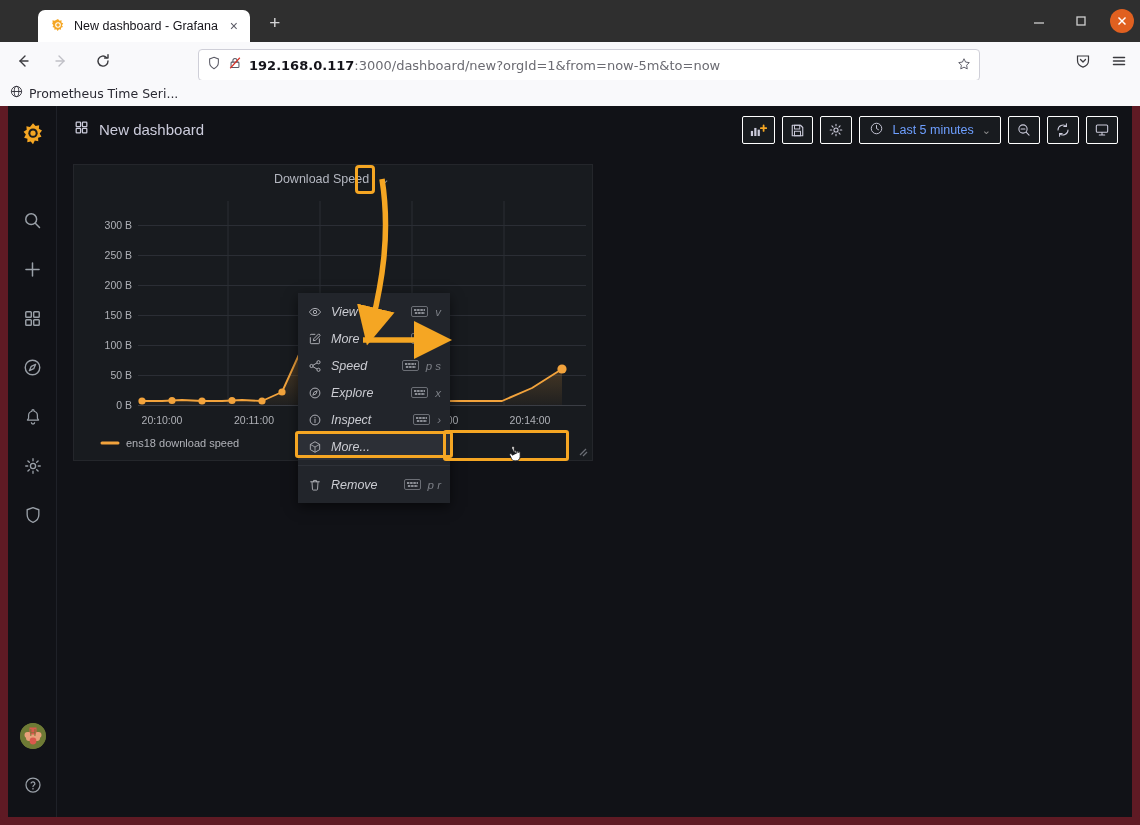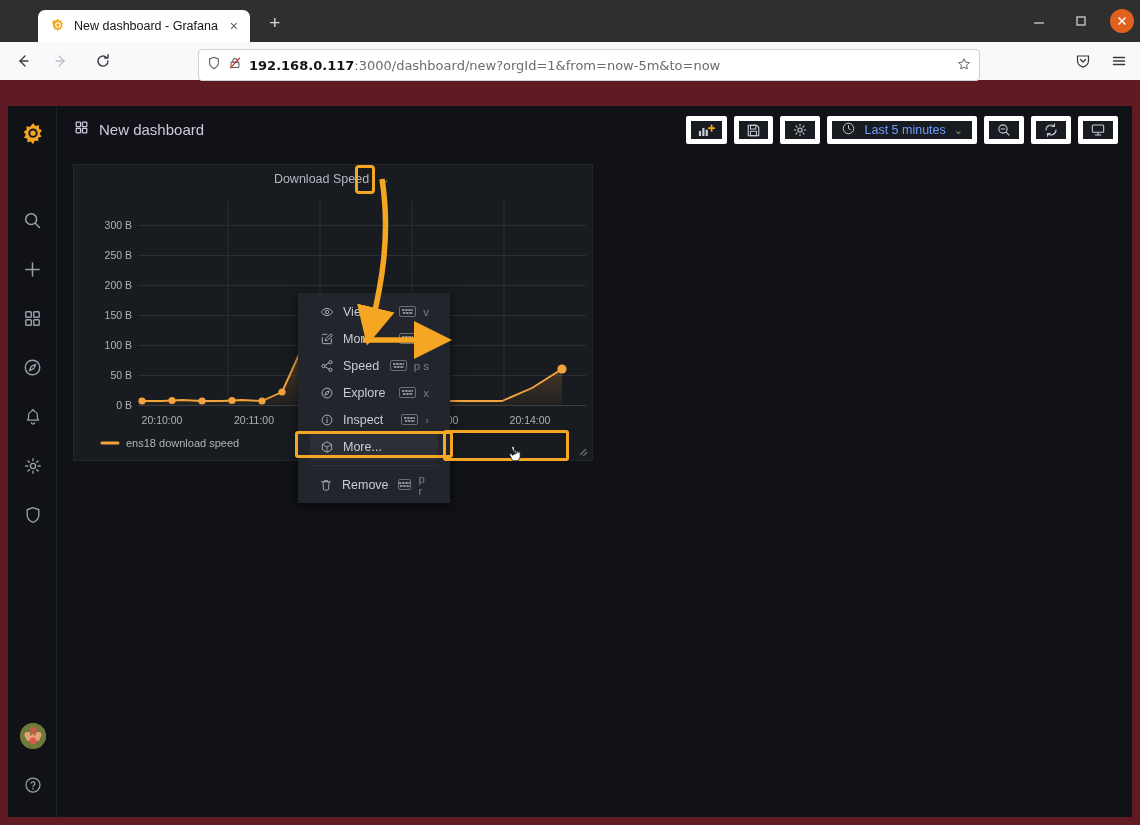--- a/index.html
+++ b/index.html
@@ -137,21 +137,21 @@
     position: absolute; left: 17px; top: 14px;
     display: flex; align-items: center; gap: 10px;
     color: #ccccdc; font-size: 15px;
   }
   #gf-toolbar {
     position: absolute; right: 14px; top: 10px;
     display: flex; align-items: center; gap: 7px;
   }
   .tb-btn {
     height: 28px; min-width: 30px; padding: 0 7px;
-    background: #181b1f; border: 5px solid #ffffff; border-radius: 2px;
+    background: #181b1f; border: 1px solid #ffffff; border-radius: 2px;
     display: flex; align-items: center; justify-content: center; gap: 6px;
     color: #ccccdc;
   }
   .tb-time {
     padding: 0 9px; gap: 8px;
   }
   .tb-time-label { font-size: 12.5px; color: #6e9fff; }
 
   
   #panel {
@@ -179,22 +179,23 @@
   
   #chart { position: absolute; left: 0; top: 28px; width: 518px; height: 267px; }
   #chart svg { display: block; }
 
   
   #menu {
     position: absolute; left: 290px; top: 187px;
     width: 152px;
     background: #22252b;
     box-shadow: 0 4px 12px rgba(0,0,0,.55);
-    padding: 5px 12px;
+    padding: 5px 0;
     z-index: 40;
+    font-style: italic;
   }
   .mi {
     height: 27px; display: flex; align-items: center;
     padding: 0 9px; gap: 9px; color: #cbccd2; font-size: 12.5px;
     position: relative;
   }
   .mi .mi-icon { width: 15px; display: flex; align-items: center; justify-content: center; color: #b6b7bd; }
   .mi .mi-label { flex: 1; }
   .mi .mi-kbd { display: flex; align-items: center; gap: 7px; color: #7c7f86; font-size: 11.5px; }
   .kbdbox {
@@ -340,20 +341,32 @@
             <g stroke="#3b3b3f" stroke-width="1.5" stroke-linecap="round">
               <line x1="2.5" y1="4.5" x2="13.5" y2="4.5"></line>
               <line x1="2.5" y1="8" x2="13.5" y2="8"></line>
               <line x1="2.5" y1="11.5" x2="13.5" y2="11.5"></line>
             </g>
           </svg>
       </div>
     </div>
   </div>
 
+  <div id="bookmarkbar">
+    <div class="bm">
+      <span>
+        <svg width="13" height="13" viewBox="0 0 16 16">
+            <circle cx="8" cy="8" r="6.3" fill="none" stroke="#2b2a33" stroke-width="1.1"></circle>
+            <ellipse cx="8" cy="8" rx="2.8" ry="6.3" fill="none" stroke="#2b2a33" stroke-width="1.1"></ellipse>
+            <line x1="1.7" y1="8" x2="14.3" y2="8" stroke="#2b2a33" stroke-width="1.1"></line>
+          </svg>
+      </span>
+      <span>Prometheus Time Seri...</span>
+    </div>
+  </div>
 
   <div id="viewport">
 
     <div id="sidebar">
       <div class="sb-icon" id="sb-logo">
         <svg width="26" height="26" viewBox="0 0 24 24">
           <path fill="#f5a623" d="M12 1.2 14.4 3.6l3.3-.7-.3 3.3 2.9 1.7-2.1 2.6 1.6 3-3.1 1 .2 3.3-3.2-.8L12 20.6 9.9 18l-3.2.8.2-3.3-3.1-1 1.6-3-2.1-2.6 2.9-1.7-.3-3.3 3.3.7z"></path>
           <circle cx="12" cy="10.3" r="4.3" fill="#1b1c1f"></circle>
           <circle cx="12" cy="10.3" r="2.4" fill="#f5a623"></circle>
         </svg>

